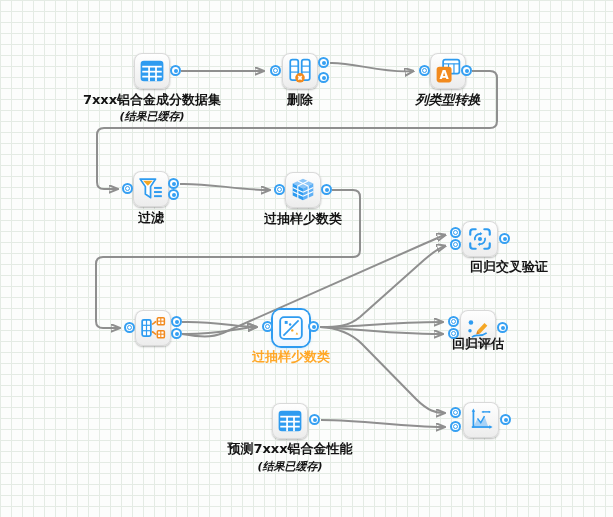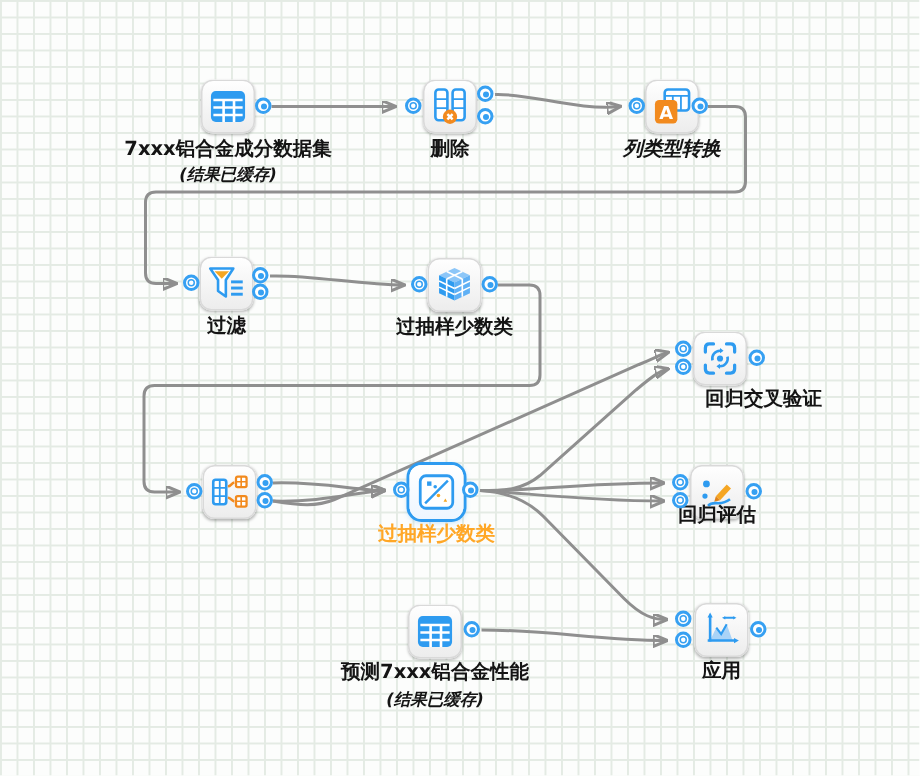--- a/index.html
+++ b/index.html
@@ -267,18 +267,17 @@
       </g>
       <polygon points="5,1.3 3.4,4.3 6.6,4.3" fill="#2e9bf0"></polygon>
       <polygon points="22.7,18.5 19.7,16.9 19.7,20.1" fill="#2e9bf0"></polygon>
       <g stroke="#2e9bf0" stroke-width="1.3">
         <line x1="13.5" y1="4.5" x2="20" y2="4.5"></line>
       </g>
       <polygon points="12.3,4.5 14.3,3.5 14.3,5.5" fill="#2e9bf0"></polygon>
       <polygon points="21.2,4.5 19.2,3.5 19.2,5.5" fill="#2e9bf0"></polygon>
     </svg>
   </div>
-  <div class="node-label" style="left:481px;top:440px;">应用</div>
   <span class="port in" style="left:450px;top:407px;"></span>
   <span class="port in" style="left:450px;top:421px;"></span>
   <span class="port out" style="left:500px;top:414px;"></span>
 
 </div>
 
 </body></html>

